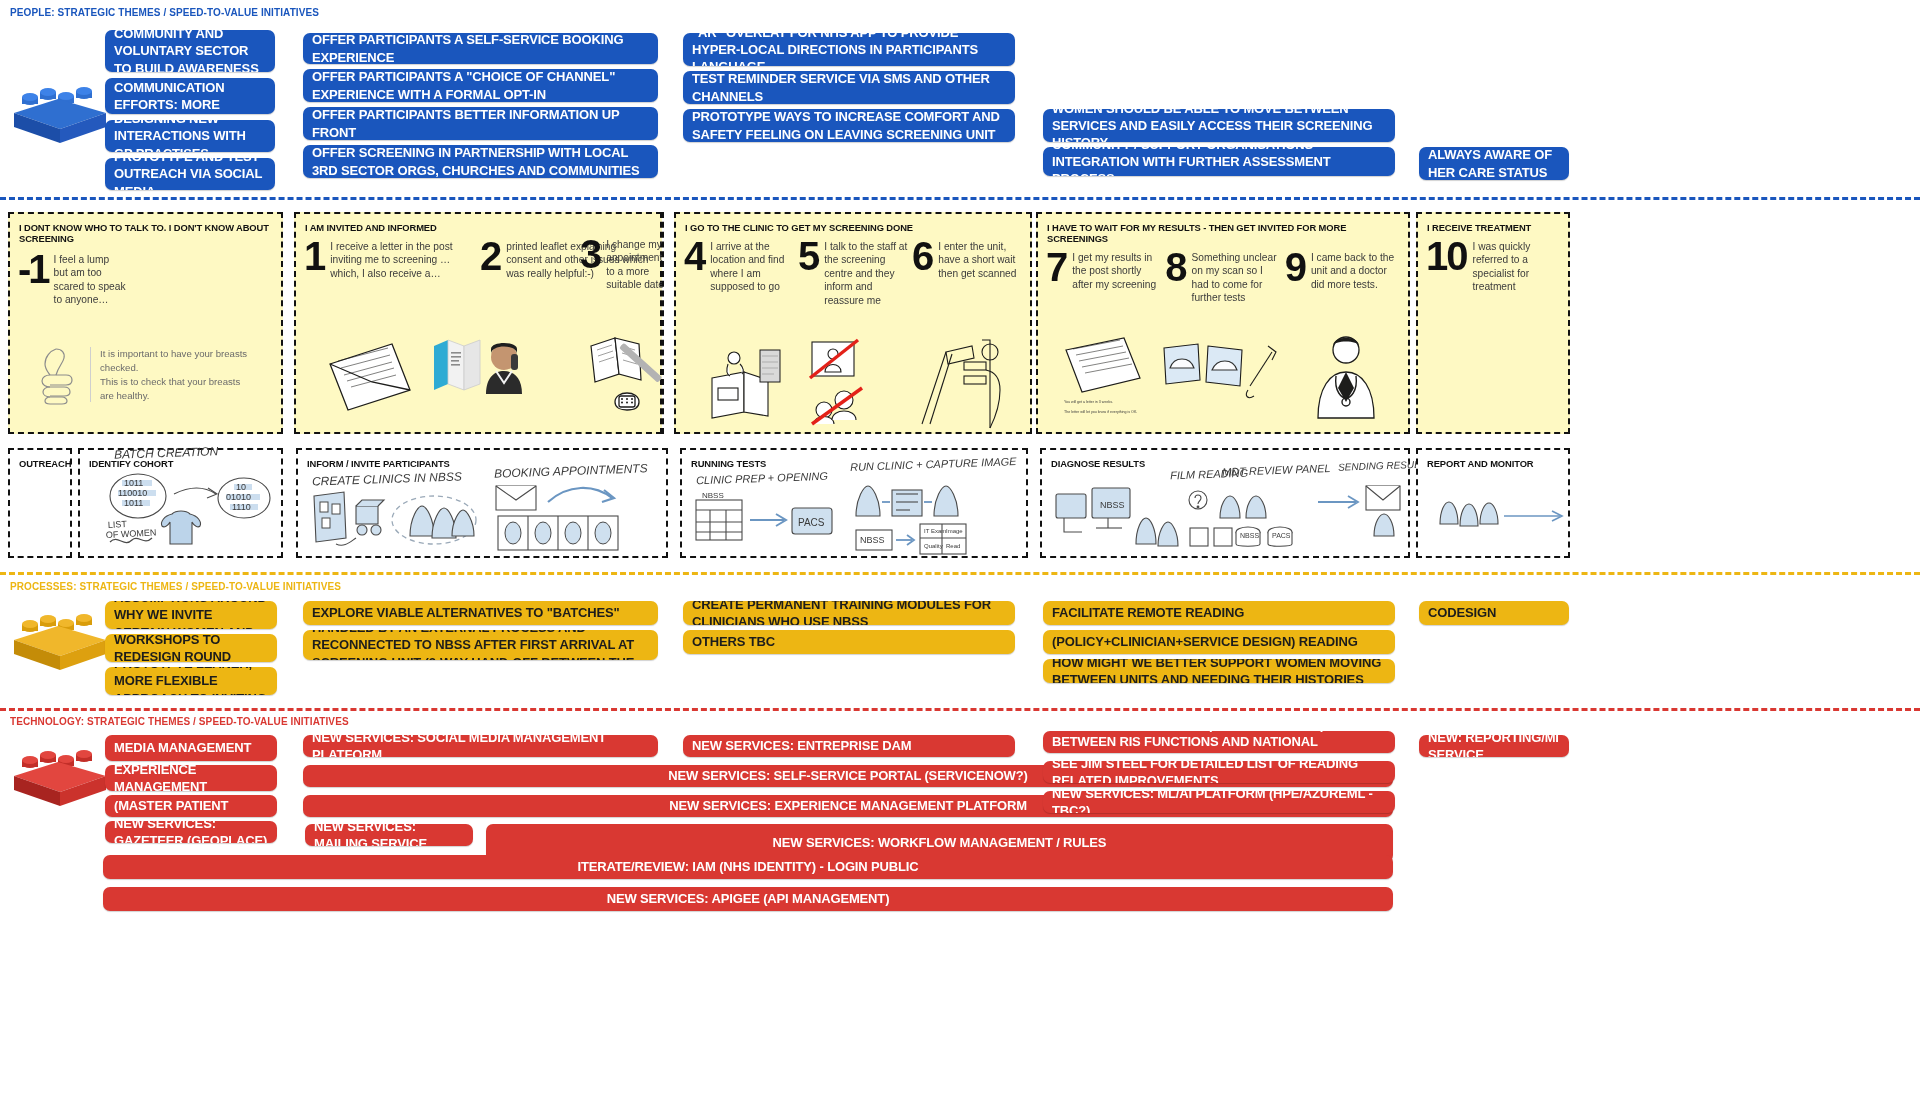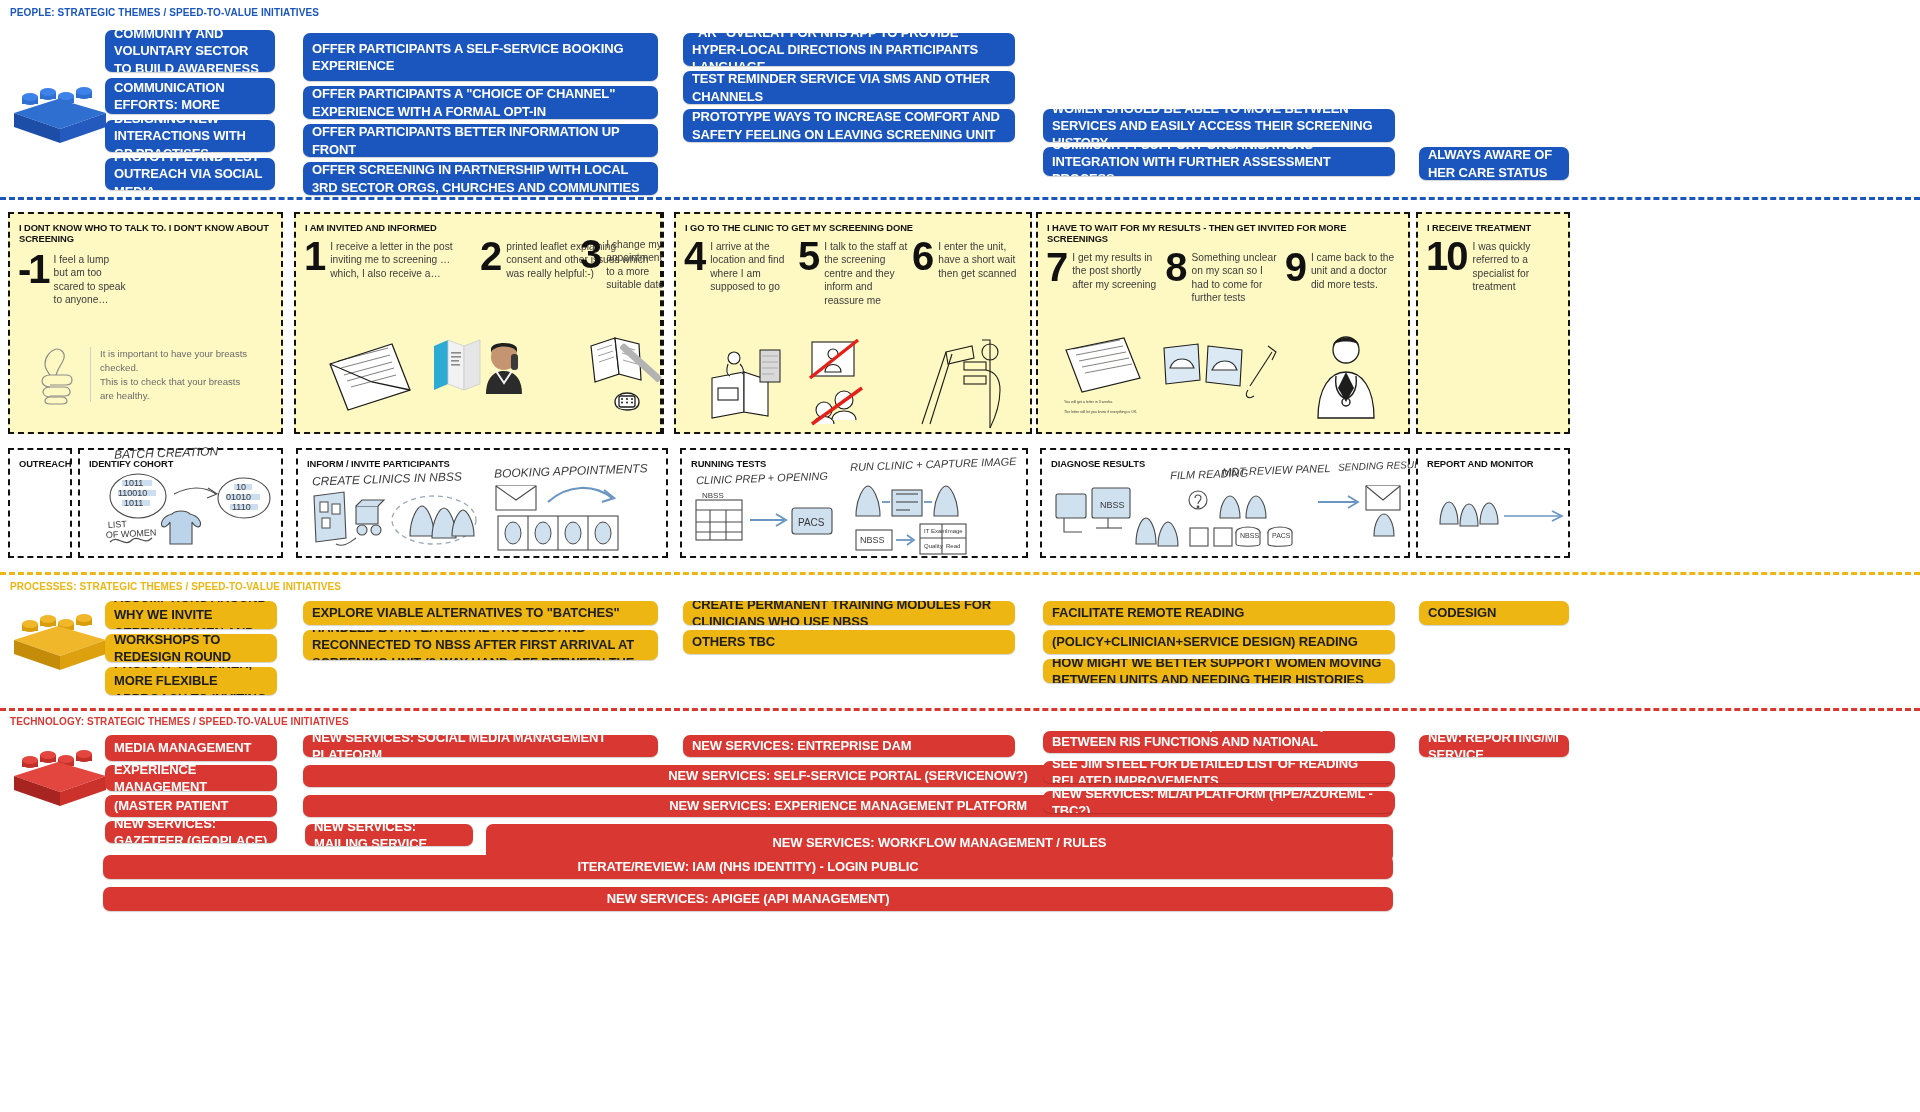--- a/index.html
+++ b/index.html
@@ -124,21 +124,21 @@
   </div>
 
   <div style="position:absolute;left:105px;top:30px;width:170px;">
     <div class="card blue" style="height:42px;margin-bottom:6px;">WORKING WITH THE COMMUNITY AND VOLUNTARY SECTOR TO BUILD AWARENESS OF THE SERVICE</div>
     <div class="card blue" style="height:36px;margin-bottom:6px;">INCREASING THE RELEVANCE OF COMMUNICATION EFFORTS: MORE TARGETED, MORE PERSONALISED</div>
     <div class="card blue" style="height:32px;margin-bottom:6px;">DESIGNING NEW INTERACTIONS WITH GP PRACTISES</div>
     <div class="card blue" style="height:32px;">PROTOTYPE AND TEST OUTREACH VIA SOCIAL MEDIA</div>
   </div>
 
   <div style="position:absolute;left:303px;top:33px;width:355px;">
-    <div class="card blue" style="height:48px;margin-bottom:5px;">OFFER PARTICIPANTS A SELF-SERVICE BOOKING EXPERIENCE</div>
+    <div class="card blue" style="height:31px;margin-bottom:5px;">OFFER PARTICIPANTS A SELF-SERVICE BOOKING EXPERIENCE</div>
     <div class="card blue" style="height:33px;margin-bottom:5px;">OFFER PARTICIPANTS A "CHOICE OF CHANNEL" EXPERIENCE WITH A FORMAL OPT-IN</div>
     <div class="card blue" style="height:33px;margin-bottom:5px;">OFFER PARTICIPANTS BETTER INFORMATION UP FRONT</div>
     <div class="card blue" style="height:33px;">OFFER SCREENING IN PARTNERSHIP WITH LOCAL 3RD SECTOR ORGS, CHURCHES AND COMMUNITIES</div>
   </div>
 
   <div style="position:absolute;left:683px;top:33px;width:332px;">
     <div class="card blue" style="height:33px;margin-bottom:5px;">"AR" OVERLAY FOR NHS APP TO PROVIDE HYPER-LOCAL DIRECTIONS IN PARTICIPANTS LANGUAGE</div>
     <div class="card blue" style="height:33px;margin-bottom:5px;">TEST REMINDER SERVICE VIA SMS AND OTHER CHANNELS</div>
     <div class="card blue" style="height:33px;">PROTOTYPE WAYS TO INCREASE COMFORT AND SAFETY FEELING ON LEAVING SCREENING UNIT</div>
   </div>

